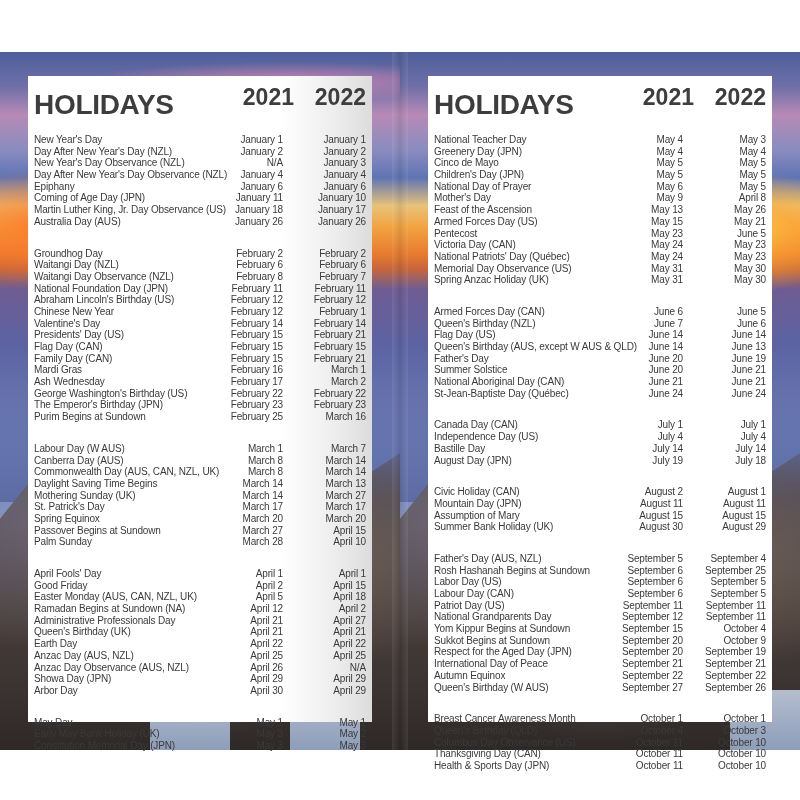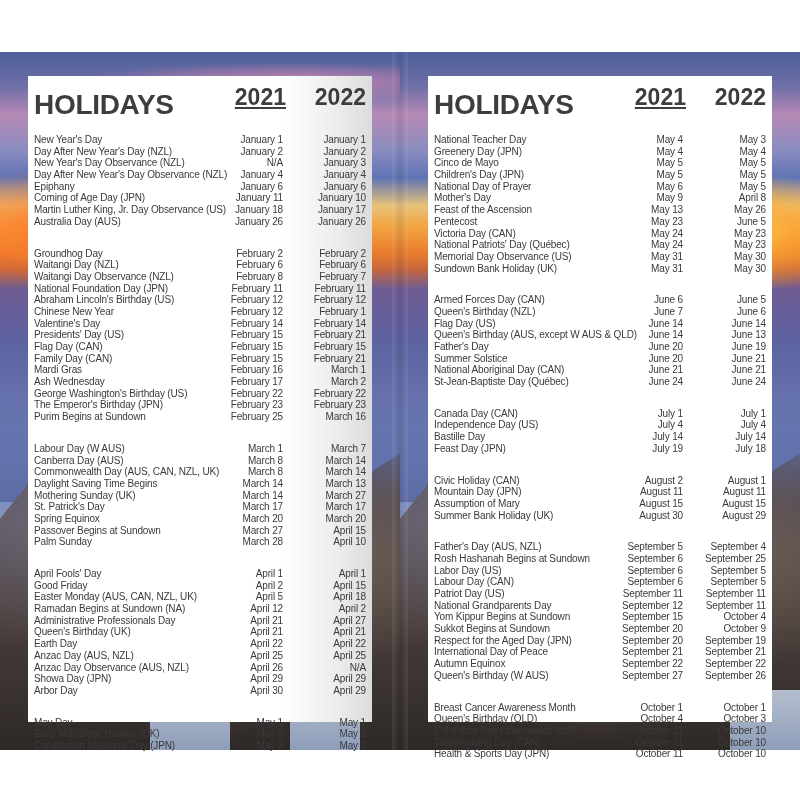--- a/index.html
+++ b/index.html
@@ -86,21 +86,21 @@
   }
   .hdr-title {
     position: absolute; left: 0; top: 8px;
     font-family: "Liberation Sans", sans-serif; font-weight: bold;
     font-size: 28px; letter-spacing: -0.3px; color: #3d3d3d; line-height: 30px;
   }
   .hdr-year {
     position: absolute; top: 0; font-weight: bold; font-size: 23px; color: #3d3d3d; line-height: 30px;
     text-align: right; width: 60px;
   }
-  .hdr-year.y1 { left: 192px; text-decoration: underline; }
+  .hdr-year.y1 { left: 200px; }
   .hdr-year.y2 { left: 272px; }
 
   .rows { position: absolute; left: 6px; right: 6px; top: 38px; }
   .group { margin-bottom: 11.7px; margin-top: 20px; }
   .row {
     position: relative; height: 11.7px; line-height: 11.7px;
     font-size: 10px; color: #3a3a3a; white-space: nowrap;
   }
   .row .name { position: absolute; left: 0; top: 0; letter-spacing: -0.15px; }
   .row .d1 { position: absolute; left: 180px; width: 69px; text-align: right; top: 0; letter-spacing: -0.15px; }
@@ -416,41 +416,46 @@
           <span class="name">Mother's Day</span>
           <span class="d1">May 9</span>
           <span class="d2">April 8</span>
         </div>
         <div class="row">
           <span class="name">Feast of the Ascension</span>
           <span class="d1">May 13</span>
           <span class="d2">May 26</span>
         </div>
         <div class="row">
+          <span class="name">Armed Forces Day (US)</span>
+          <span class="d1">May 15</span>
+          <span class="d2">May 21</span>
+        </div>
+        <div class="row">
           <span class="name">Pentecost</span>
           <span class="d1">May 23</span>
           <span class="d2">June 5</span>
         </div>
         <div class="row">
           <span class="name">Victoria Day (CAN)</span>
           <span class="d1">May 24</span>
           <span class="d2">May 23</span>
         </div>
         <div class="row">
           <span class="name">National Patriots' Day (Québec)</span>
           <span class="d1">May 24</span>
           <span class="d2">May 23</span>
         </div>
         <div class="row">
           <span class="name">Memorial Day Observance (US)</span>
           <span class="d1">May 31</span>
           <span class="d2">May 30</span>
         </div>
         <div class="row">
-          <span class="name">Sundown Bank Holiday (UK)</span>
+          <span class="name">Spring Anzac Holiday (UK)</span>
           <span class="d1">May 31</span>
           <span class="d2">May 30</span>
         </div>
       </div>
       <div class="group">
         <div class="row">
           <span class="name">Armed Forces Day (CAN)</span>
           <span class="d1">June 6</span>
           <span class="d2">June 5</span>
         </div>
@@ -500,21 +505,21 @@
           <span class="name">Independence Day (US)</span>
           <span class="d1">July 4</span>
           <span class="d2">July 4</span>
         </div>
         <div class="row">
           <span class="name">Bastille Day</span>
           <span class="d1">July 14</span>
           <span class="d2">July 14</span>
         </div>
         <div class="row">
-          <span class="name">Feast Day (JPN)</span>
+          <span class="name">August Day (JPN)</span>
           <span class="d1">July 19</span>
           <span class="d2">July 18</span>
         </div>
       </div>
       <div class="group">
         <div class="row">
           <span class="name">Civic Holiday (CAN)</span>
           <span class="d1">August 2</span>
           <span class="d2">August 1</span>
         </div>

